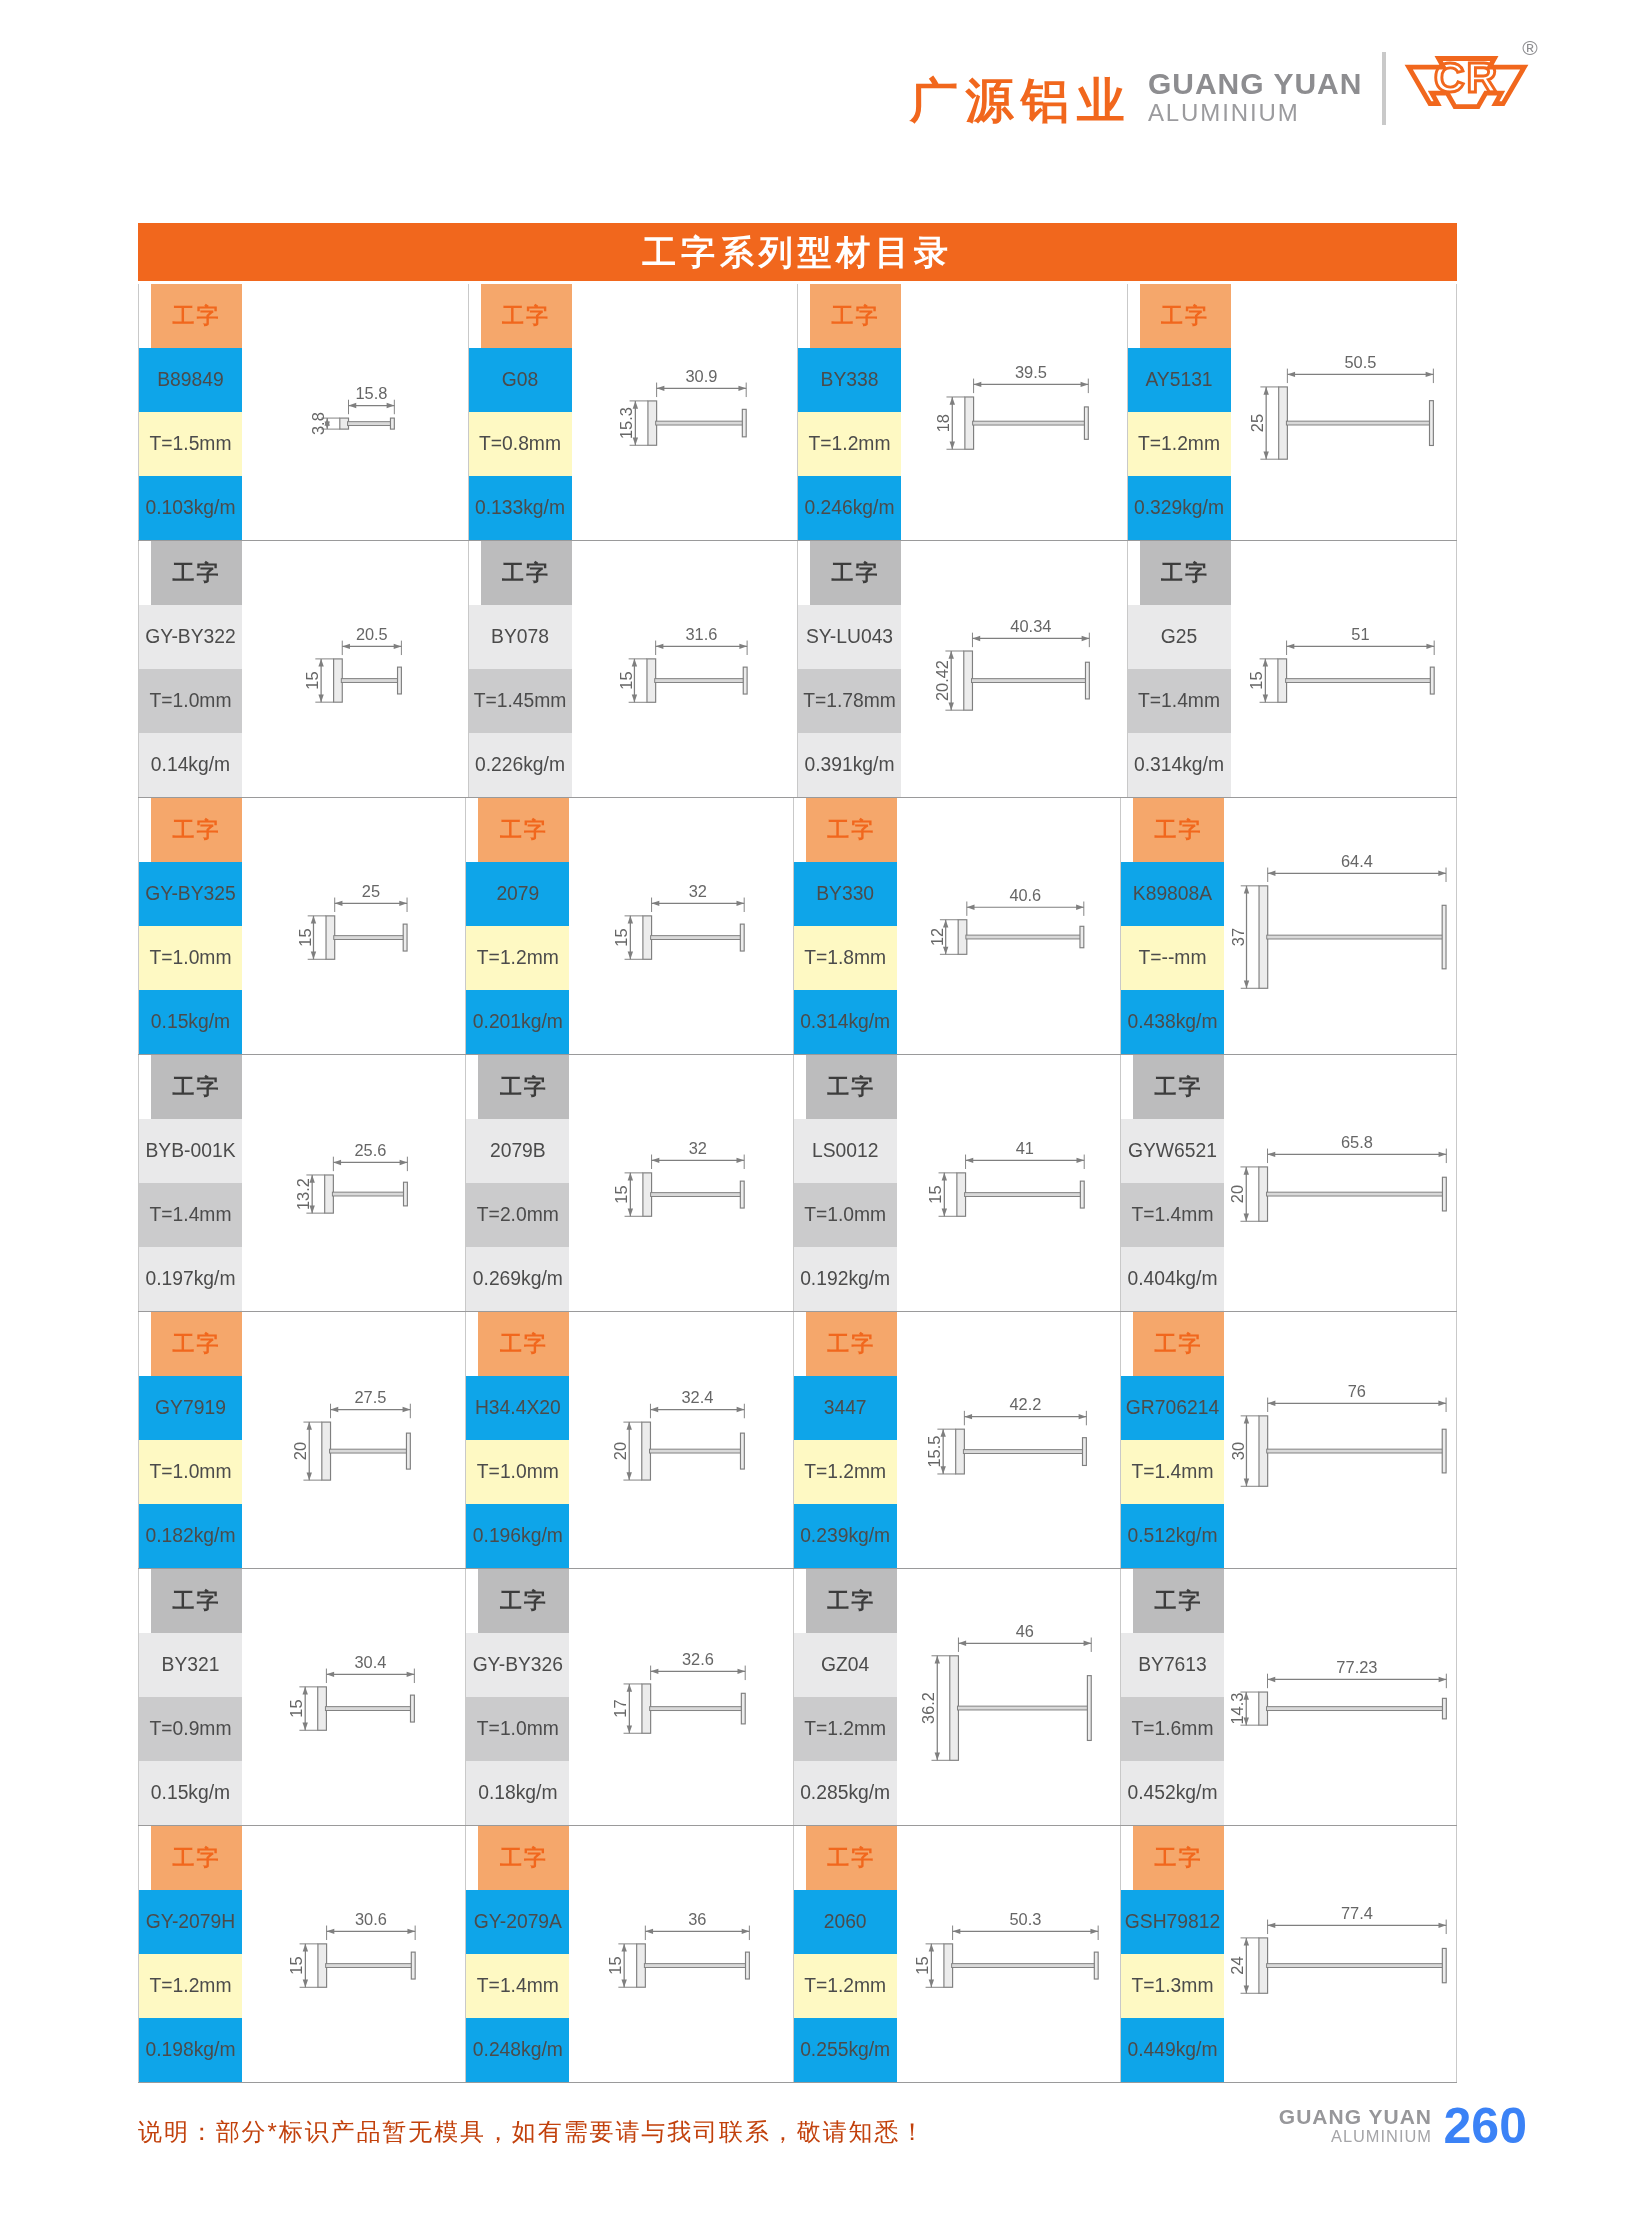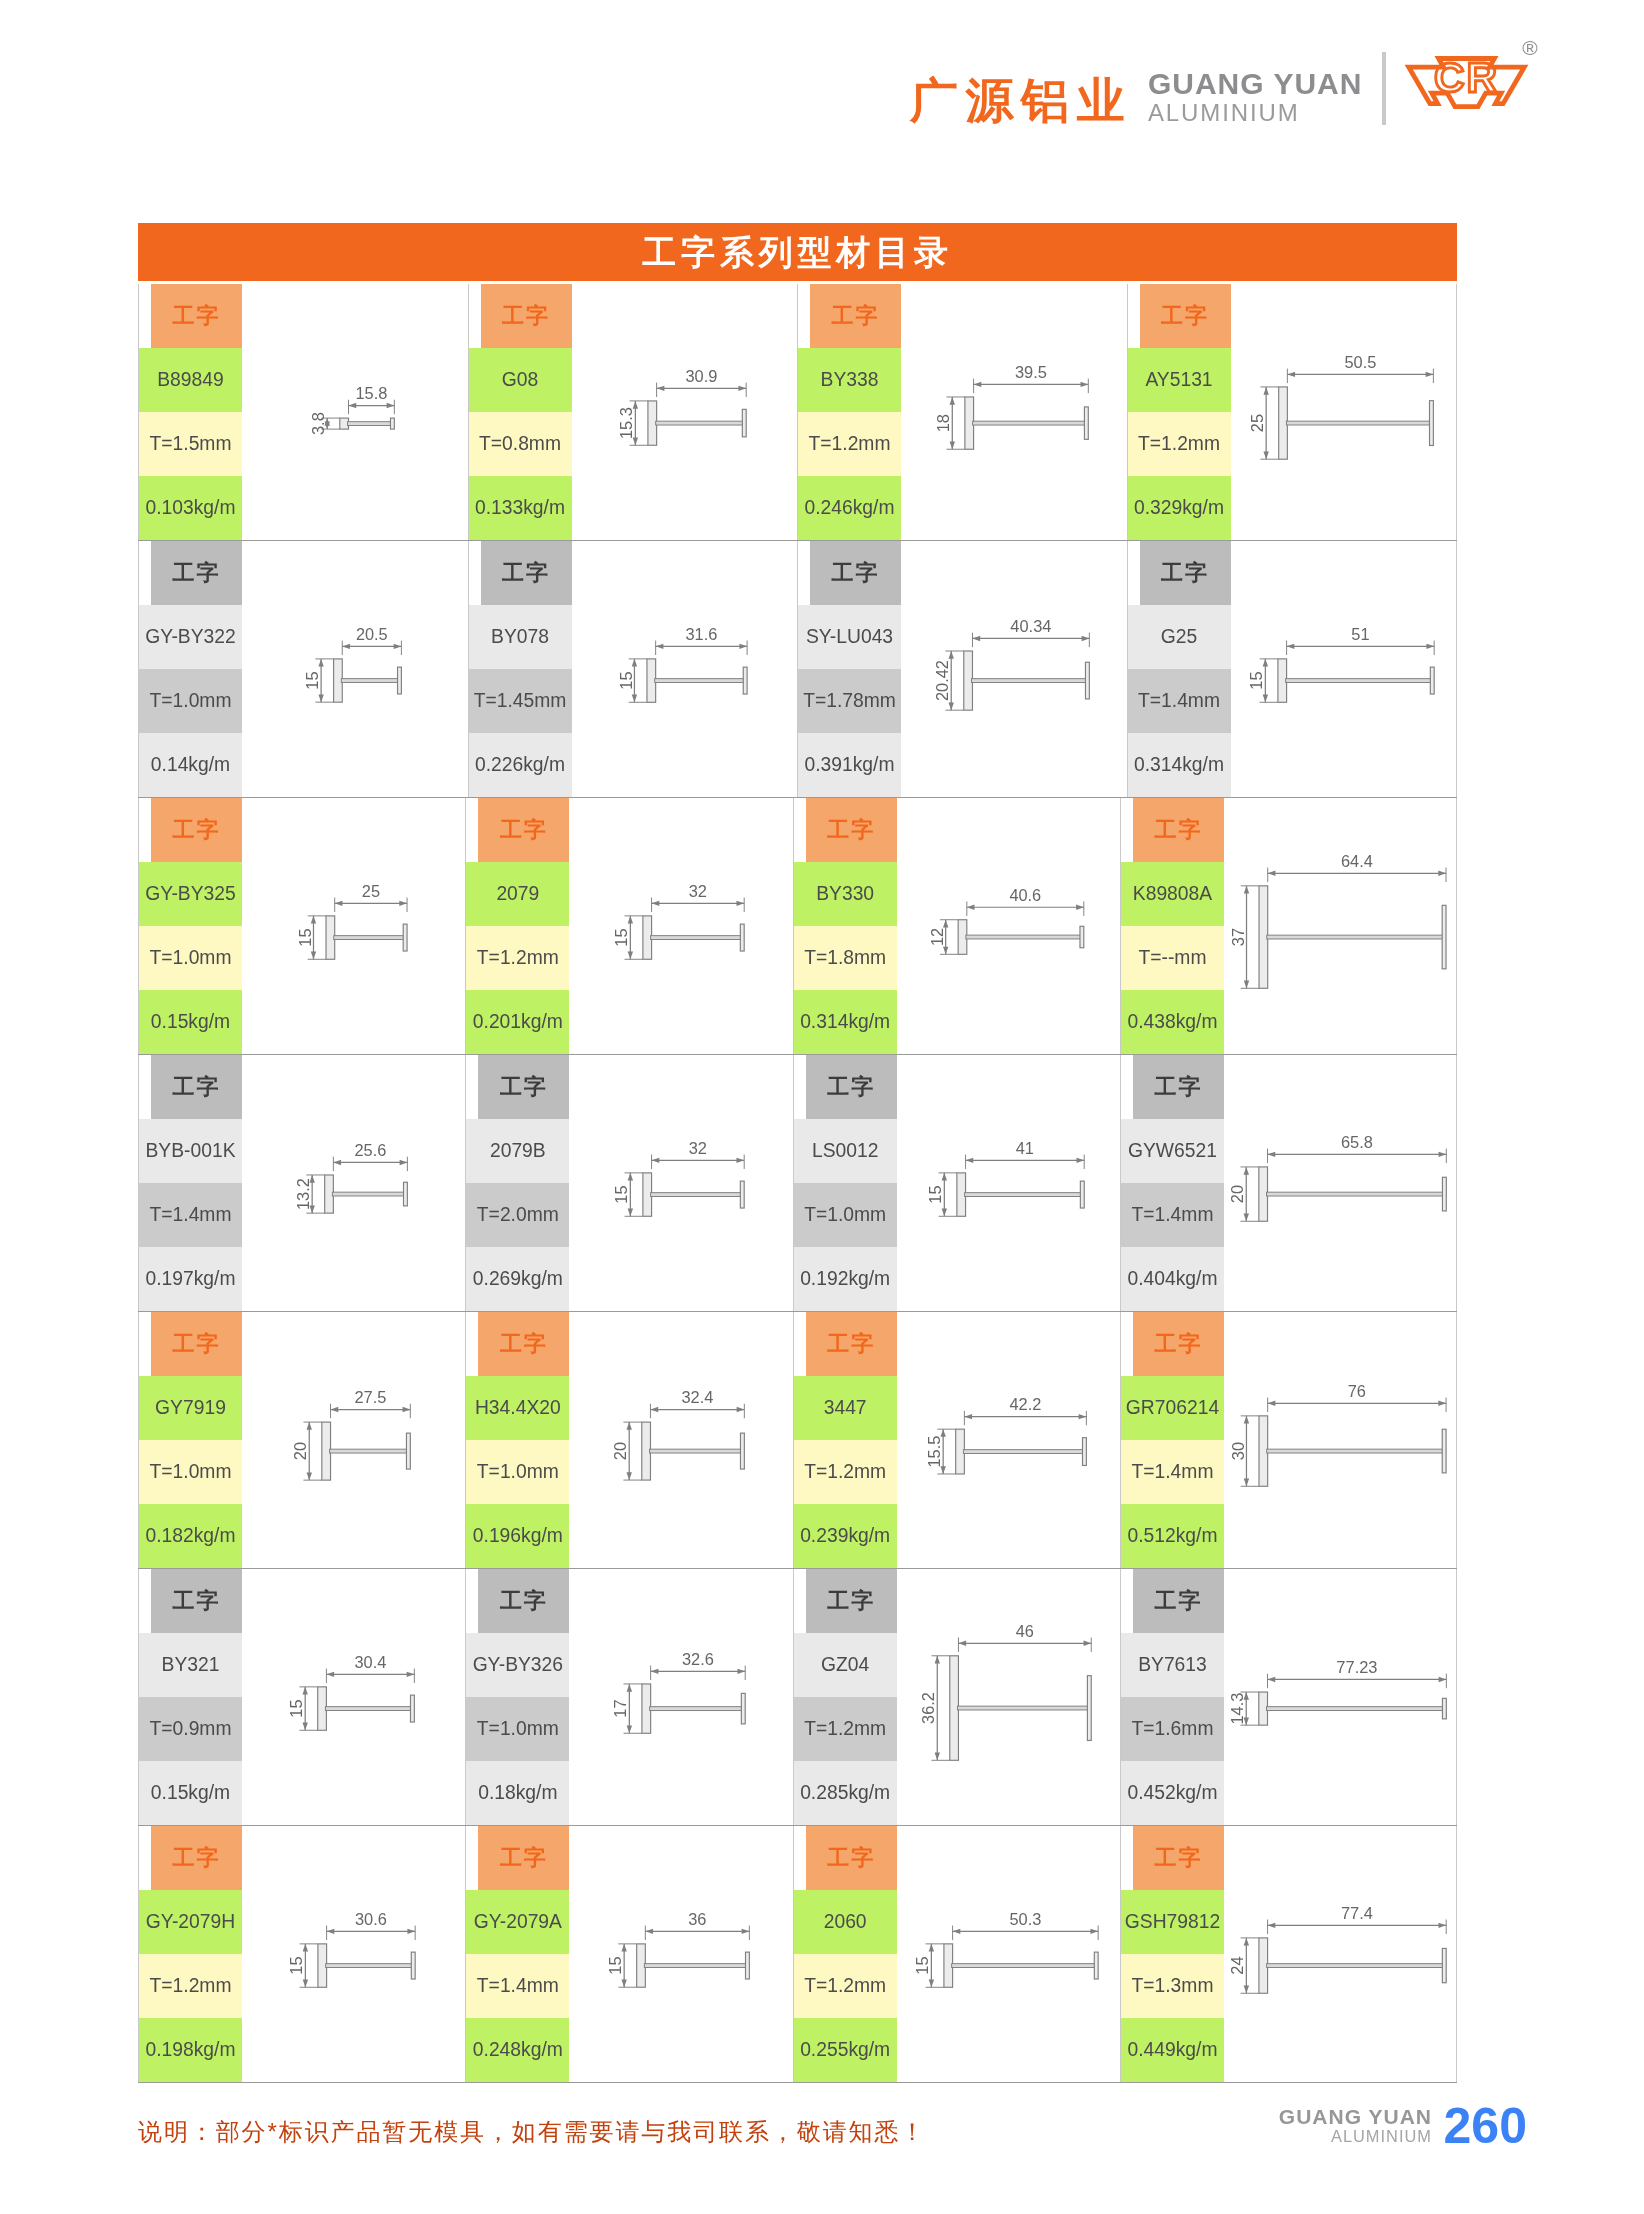--- a/index.html
+++ b/index.html
@@ -24,21 +24,21 @@
   .grid-row{display:flex;}
   .grid-row + .grid-row{border-top:1.9px solid #9a9a9b;}
   .card{flex:1 1 0;display:flex;border-right:1px solid #c9c9c9;background:#fff;}
   .card:first-child{border-left:1px solid #c9c9c9;}
   .labels{width:103px;display:flex;flex-direction:column;}
   .cell{height:64px;display:flex;align-items:center;justify-content:center;
         font-size:19.3px;color:#4b4b4b;text-align:center;}
   .cell.head{font-size:22px;font-weight:bold;letter-spacing:1.9px;margin-left:12px;}
   .card.orange .head {background:#F5A76B;color:#F1671D;}
   .card.orange .mid  {background:#fef9c3;}
-  .card.orange .light{background:#bef264;}
+  .card.orange .light{background:#0ea5e9;}
   .card.gray .head {background:#BCBCBD;color:#3c3c3c;}
   .card.gray .mid  {background:#CBCBCC;}
   .card.gray .light{background:#E9E9EA;}
   .drawing{flex:1;display:flex;align-items:center;justify-content:center;background:#fff;}
   .drawing svg text{font-family:"Liberation Sans", sans-serif;}
 
   
   .note{position:absolute;left:138px;top:2116px;width:1368px;text-align:left;
         font-size:24px;color:#c2410c;letter-spacing:1.9px;}
   .page-brand{position:absolute;right:117px;top:2101px;display:flex;align-items:center;}

